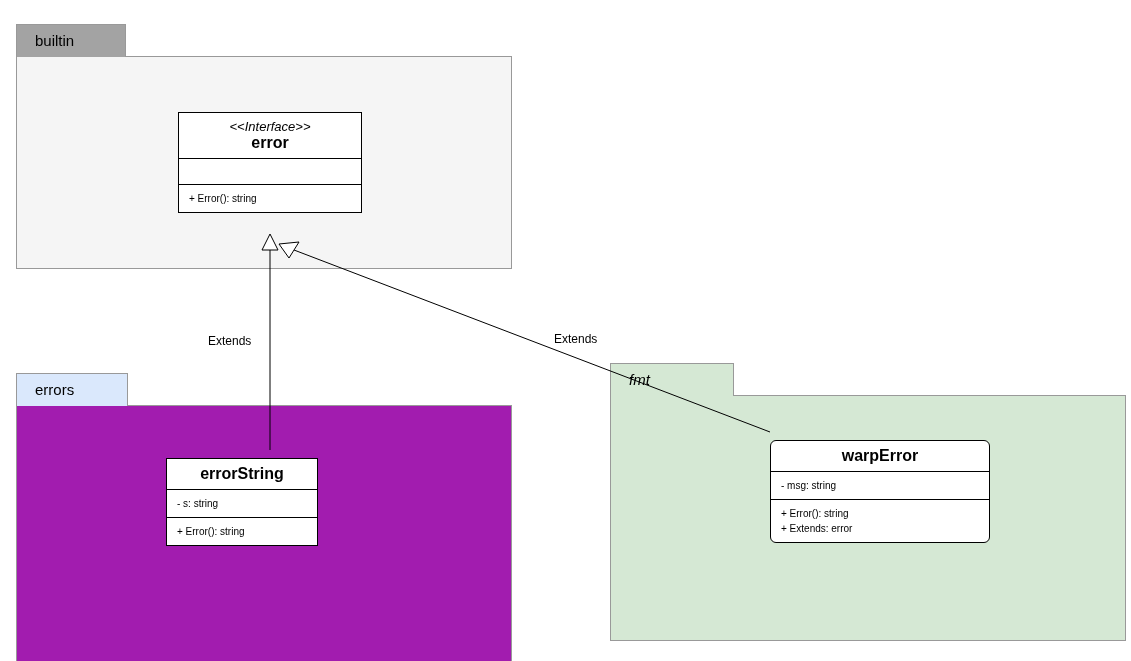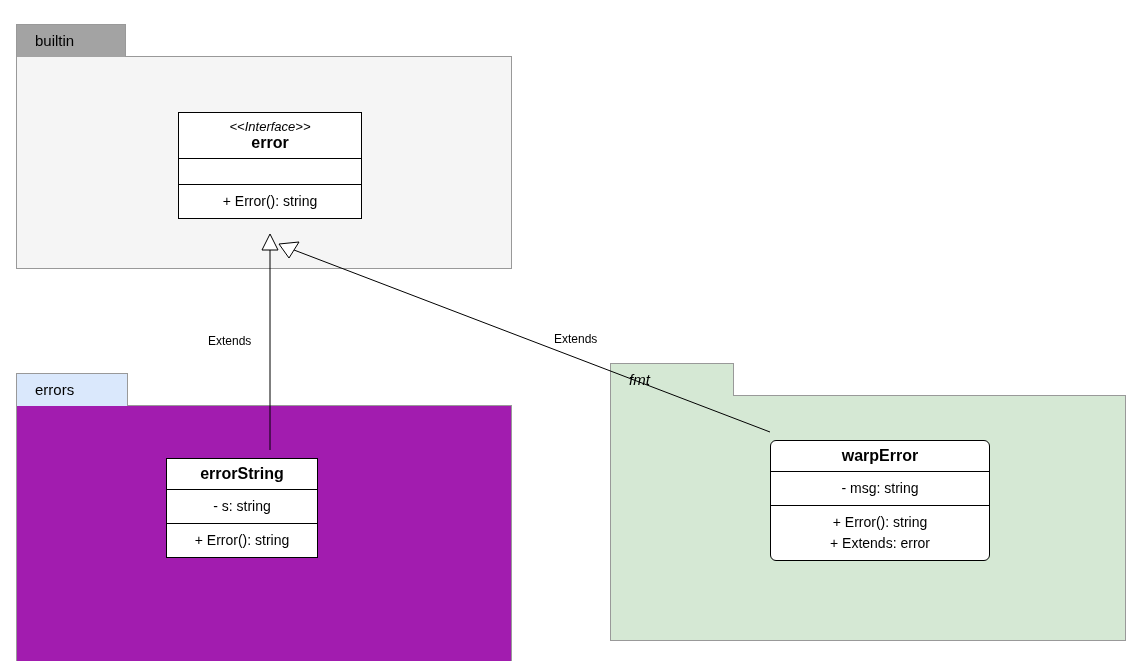--- a/index.html
+++ b/index.html
@@ -64,23 +64,22 @@
     text-align: center;
     padding: 6px 8px;
     border-bottom: 1px solid #000;
   }
   .stereotype { font-style: italic; font-size: 13px; }
   .class-name { font-weight: bold; font-size: 16px; }
   .class-section {
     padding: 6px 10px;
     min-height: 26px;
     border-bottom: 1px solid #000;
-    font-size: 14px;
+    font-size: 10px;
     line-height: 1.5;
-    text-align: center;
   }
   .class-section:last-child { border-bottom: none; }
 
   .box-error   { left: 178px; top: 104px; width: 184px; }
   .box-errstr  { left: 166px; top: 450px; width: 152px; }
   .box-warperr { left: 770px; top: 432px; width: 220px; border-radius: 6px; }
 
   .svg-layer {
     position: absolute;
     left: 0; top: 0;

